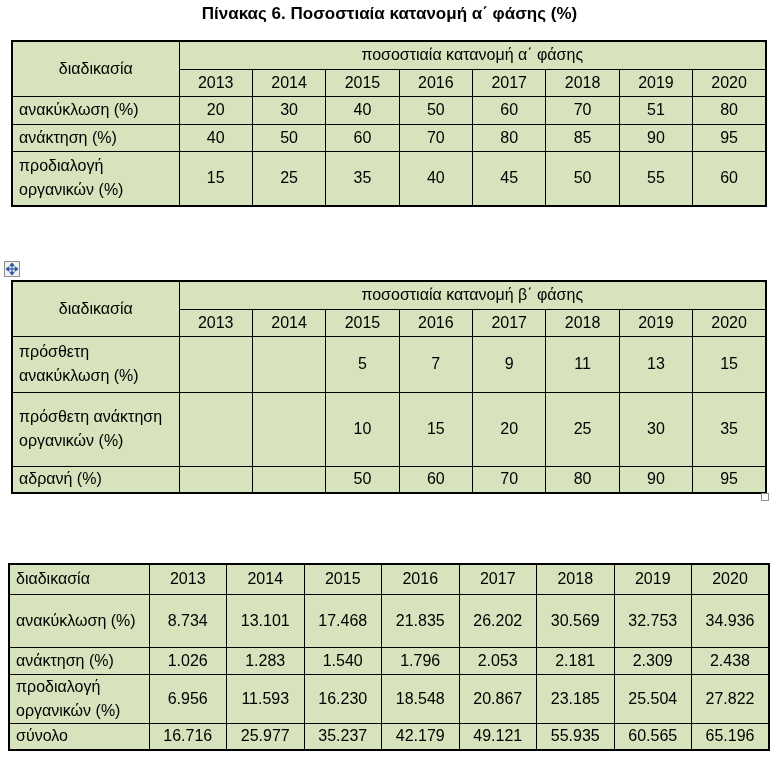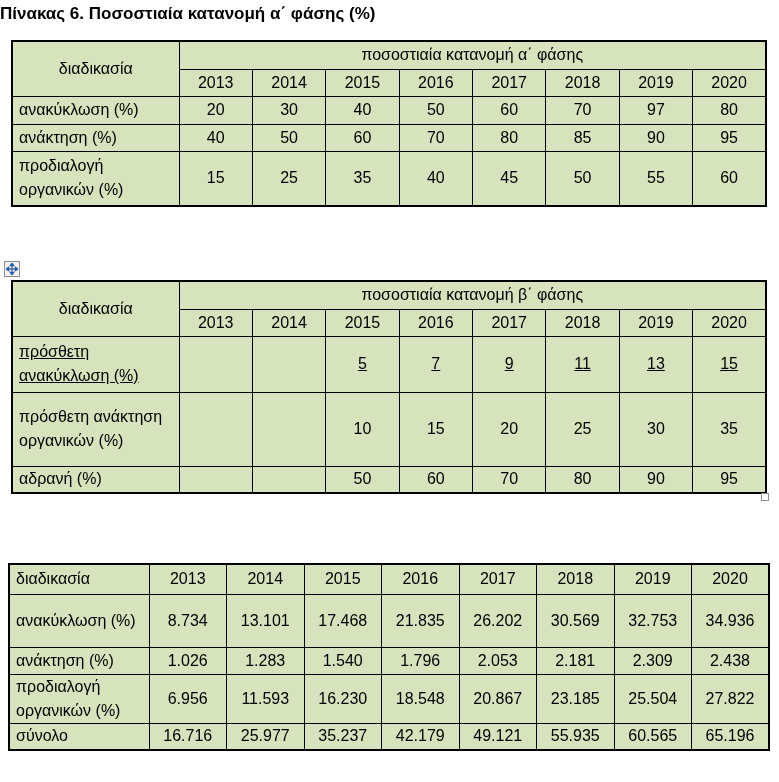--- a/index.html
+++ b/index.html
@@ -4,21 +4,21 @@
 <style>
   html,body{margin:0;padding:0;}
   body{
     width:779px;height:782px;background:#ffffff;
     font-family:"Liberation Sans","DejaVu Sans",sans-serif;
     color:#000;
   }
   .doc{position:relative;width:779px;height:782px;overflow:hidden;background:#fff;}
 
   .tbl-title{
-    position:absolute;left:0;width:779px;
+    position:absolute;left:0;width:779px;text-align:center;
     font-size:17px;font-weight:bold;color:#000;margin:0;
   }
   #title0{top:4px;}
   #title1{top:230px;}
   #title2{top:521px;}
 
   table.tbl{
     position:absolute;border-collapse:collapse;table-layout:fixed;
     border:2px solid #000;background:#f9a8d4;
   }
@@ -37,21 +37,21 @@
 
   
   #tbl0 tr:nth-child(1){height:28px;}
   #tbl0 tr:nth-child(2){height:27px;}
   #tbl0 tr:nth-child(3){height:28px;}
   #tbl0 tr:nth-child(4){height:27px;}
   #tbl0 tr:nth-child(5){height:55px;}
 
   #tbl1 tr:nth-child(1){height:28px;}
   #tbl1 tr:nth-child(2){height:27px;}
-  #tbl1 tr:nth-child(3){height:56px;text-decoration:underline;}
+  #tbl1 tr:nth-child(3){height:56px;}
   #tbl1 tr:nth-child(4){height:74px;}
   #tbl1 tr:nth-child(5){height:27px;}
 
   #tbl2 tr:nth-child(1){height:30px;}
   #tbl2 tr:nth-child(2){height:53px;}
   #tbl2 tr:nth-child(3){height:27px;}
   #tbl2 tr:nth-child(4){height:48px;}
   #tbl2 tr:nth-child(5){height:27px;}
   #tbl2 tr:nth-child(6){height:30px;}
 
@@ -97,21 +97,21 @@
           <td class="ctr b">2020</td>
         </tr>
         <tr>
           <td class="lbl">ανακύκλωση (%)</td>
           <td class="ctr">20</td>
           <td class="ctr">30</td>
           <td class="ctr">40</td>
           <td class="ctr">50</td>
           <td class="ctr">60</td>
           <td class="ctr">70</td>
-          <td class="ctr">97</td>
+          <td class="ctr">51</td>
           <td class="ctr">80</td>
         </tr>
         <tr>
           <td class="lbl">ανάκτηση (%)</td>
           <td class="ctr">40</td>
           <td class="ctr">50</td>
           <td class="ctr">60</td>
           <td class="ctr">70</td>
           <td class="ctr">80</td>
           <td class="ctr">85</td>

